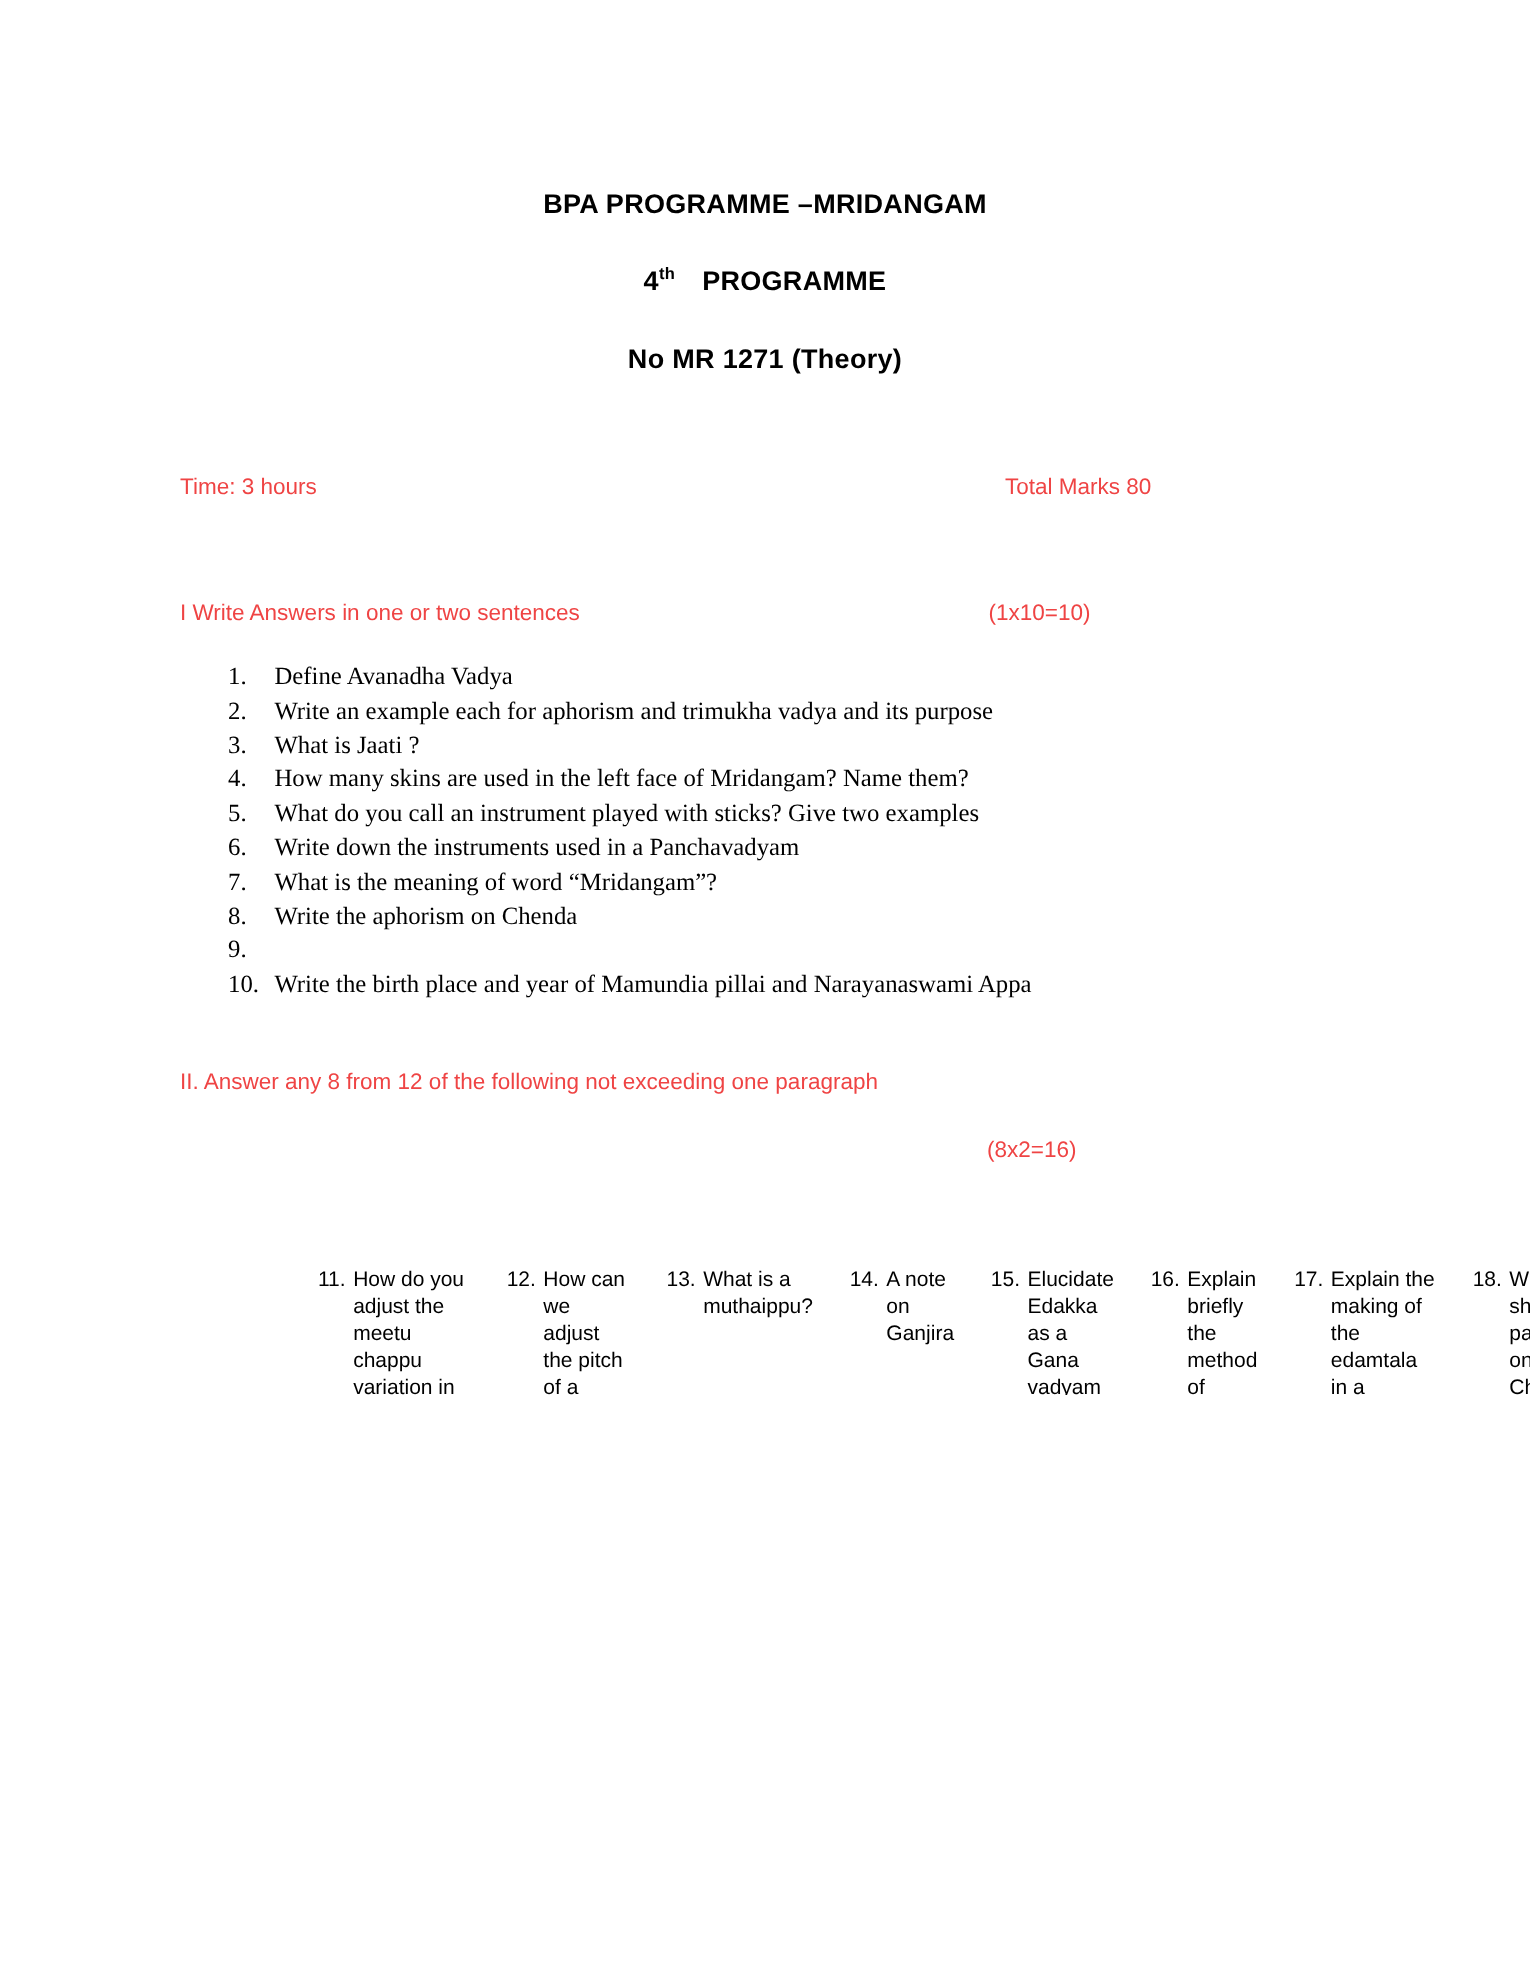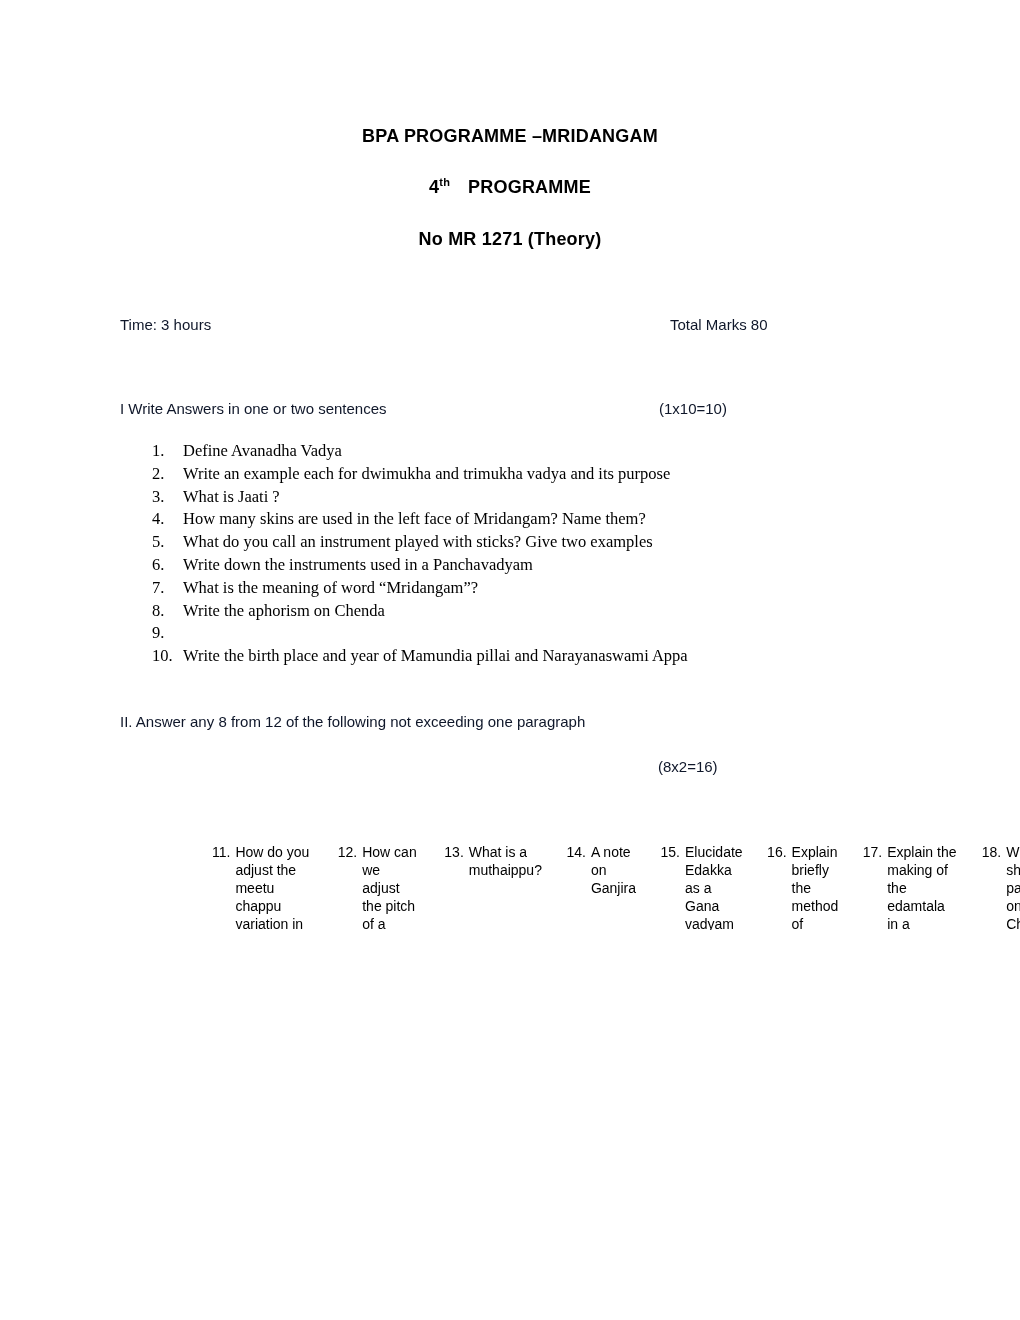--- a/index.html
+++ b/index.html
@@ -30,21 +30,21 @@
     vertical-align: super;
     line-height: 0;
     margin-top: 12px;
   }
   .semester-gap { display: inline-block; width: 18px; }
   .course-line { top: 229px; }
   .meta-text {
     position: absolute;
     font-size: 15px;
     line-height: 18px;
-    color: #0f172a;
+    color: #ef4444;
   }
   .time-label { top: 316px; left: 120px; }
   .marks-label { top: 316px; left: 670px; }
   .sec1-heading { top: 400px; left: 120px; }
   .sec1-marks { top: 400px; left: 659px; }
   .sec2-heading { top: 713px; left: 120px; }
   .sec2-marks { top: 758px; left: 658px; }
   .q-list-1 {
     position: absolute;
     top: 440px;
@@ -98,21 +98,21 @@
   <div class="meta-text sec1-heading">I  Write Answers in one or two sentences</div>
   <div class="meta-text sec1-marks">(1x10=10)</div>
 
   <ol class="q-list-1">
     <li class="q-item">
         <span class="q-num">1.</span>
         <span>Define Avanadha Vadya</span>
       </li>
     <li class="q-item">
         <span class="q-num">2.</span>
-        <span>Write an example each for dwimukha and trimukha vadya and its purpose</span>
+        <span>Write an example each for aphorism and trimukha vadya and its purpose</span>
       </li>
     <li class="q-item">
         <span class="q-num">3.</span>
         <span>What is Jaati ?</span>
       </li>
     <li class="q-item">
         <span class="q-num">4.</span>
         <span>How many skins are used in the left face of Mridangam? Name them?</span>
       </li>
     <li class="q-item">

